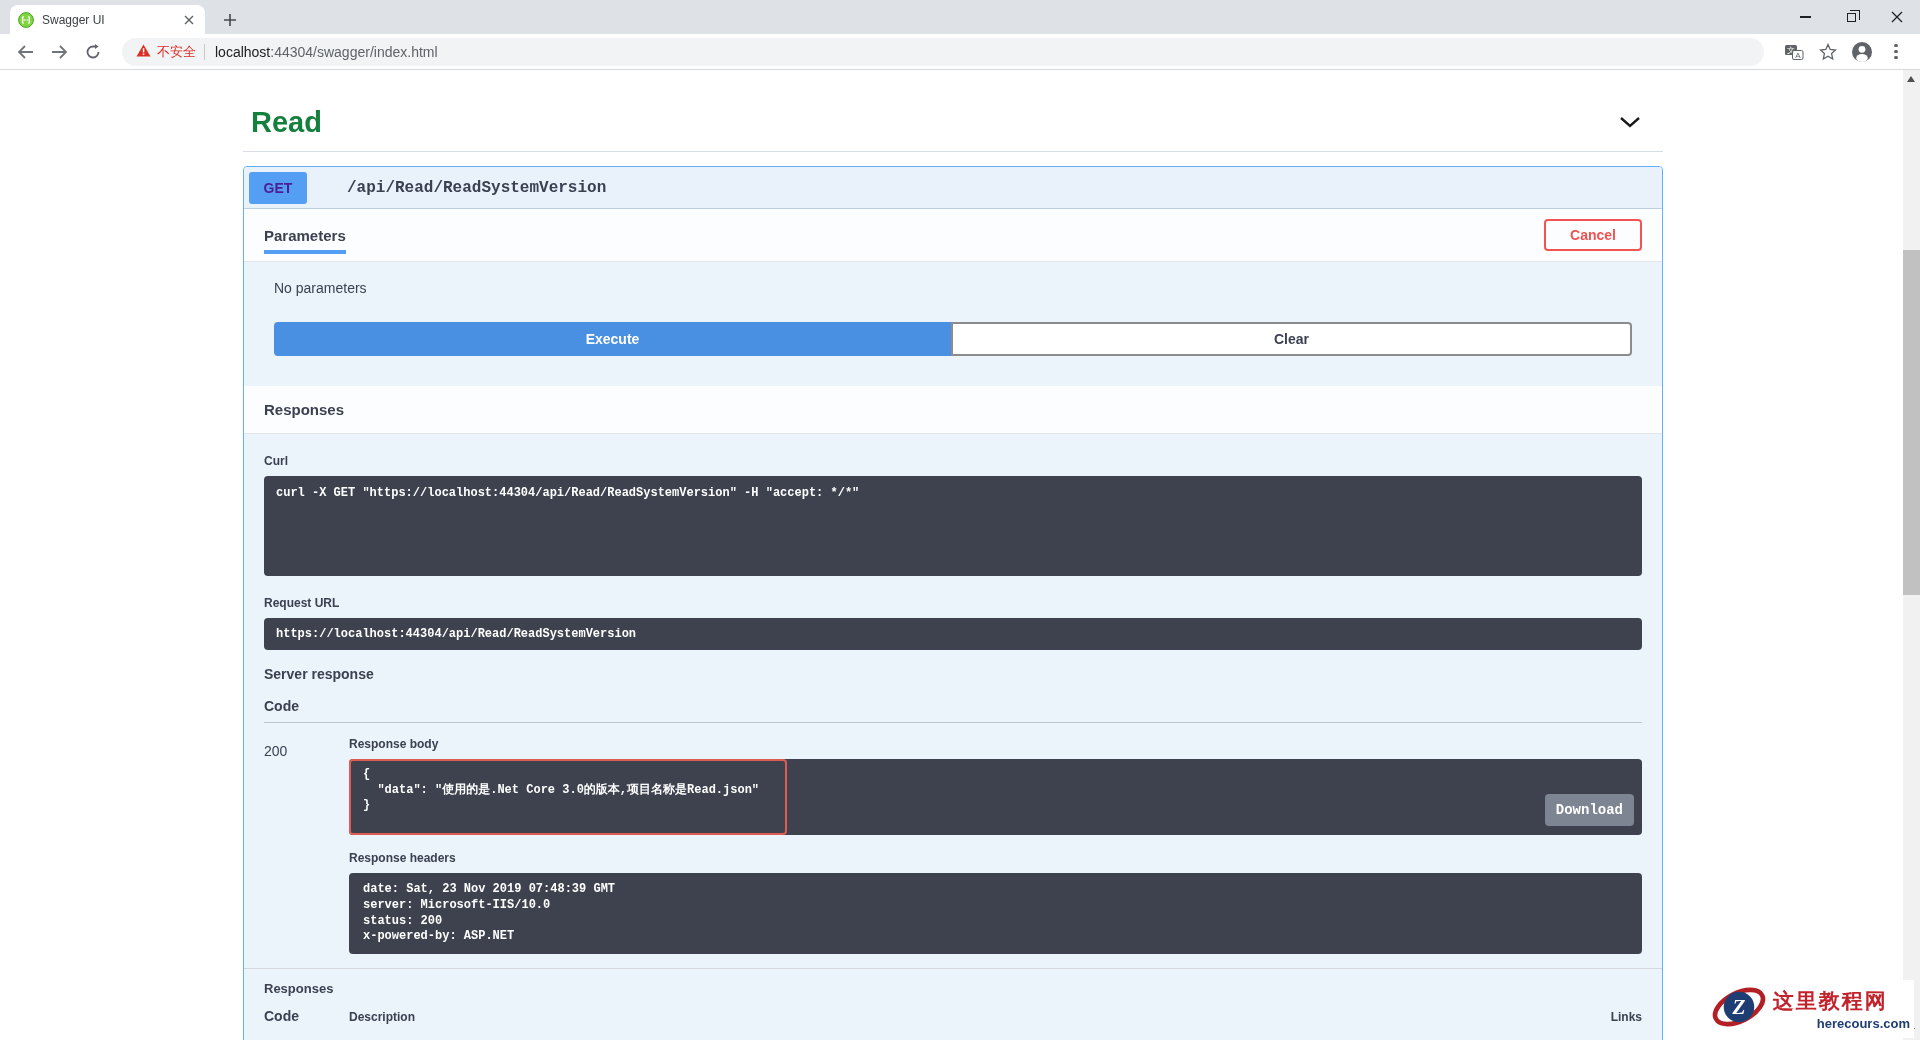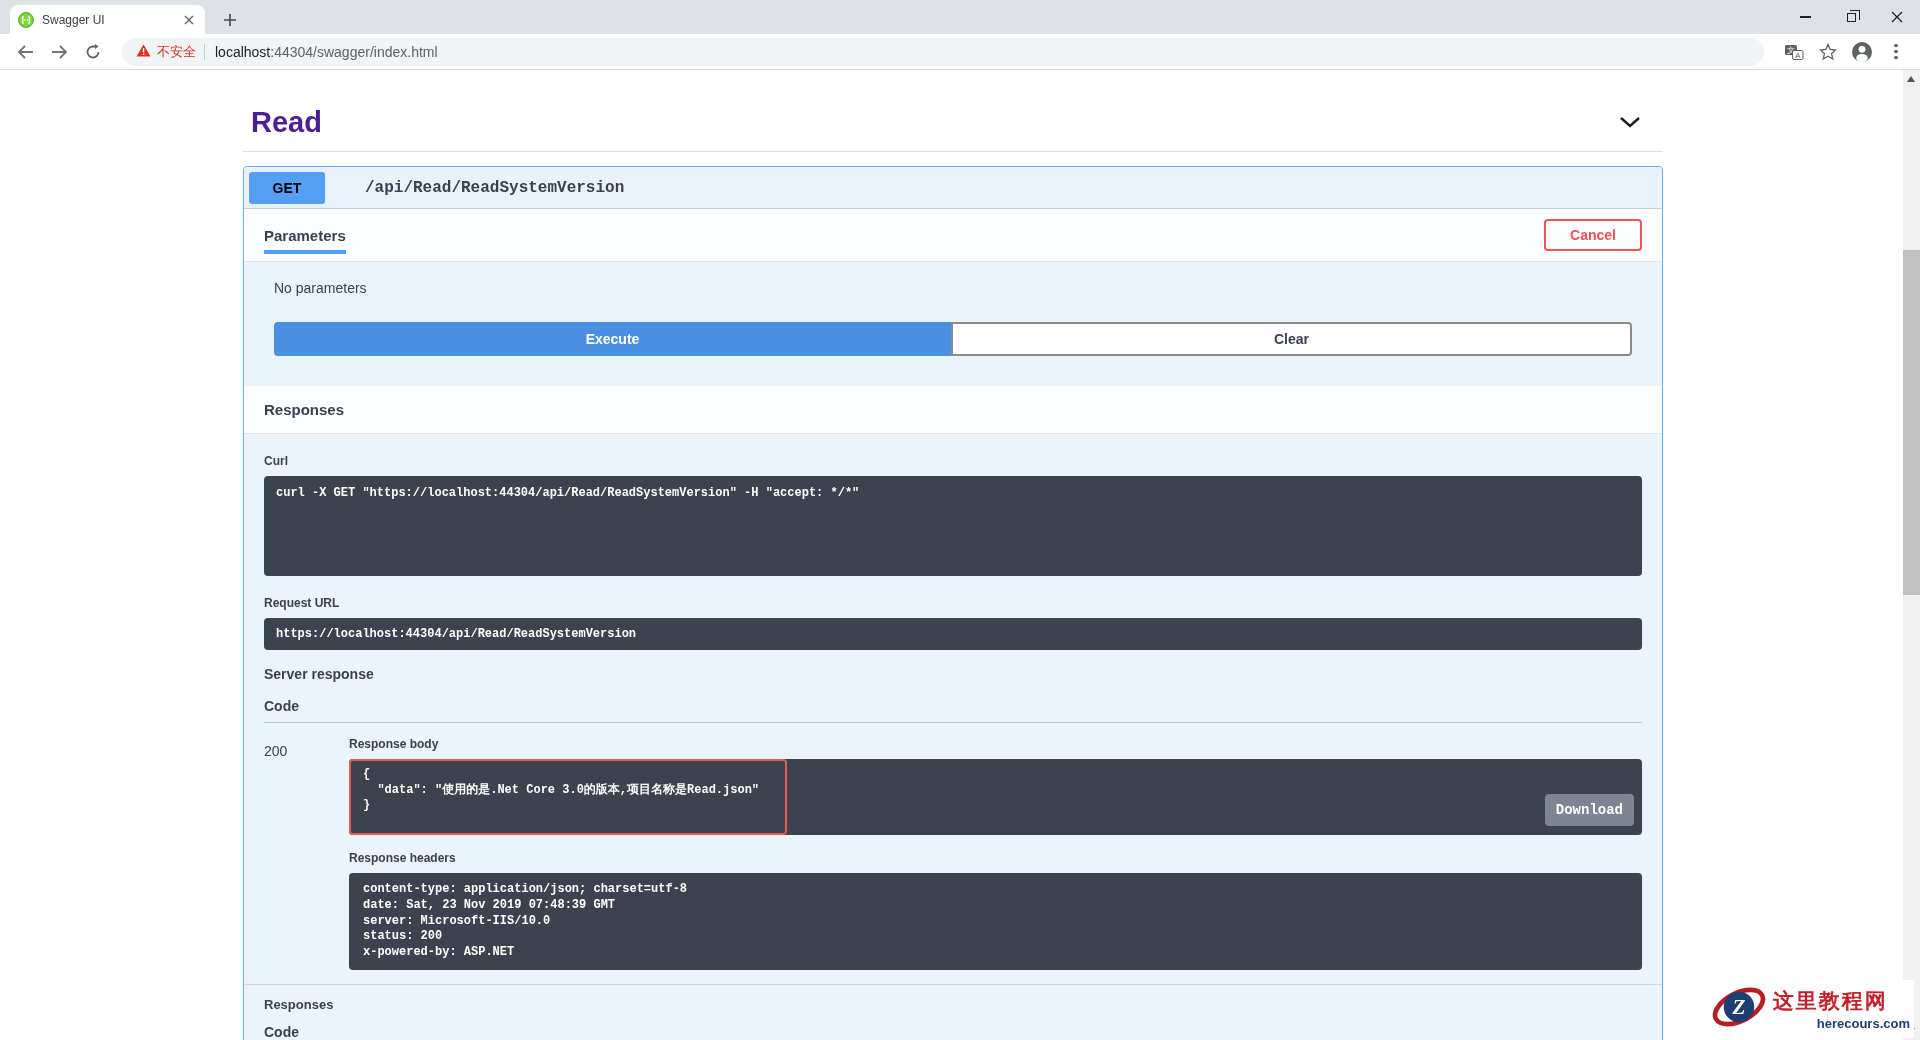--- a/index.html
+++ b/index.html
@@ -33,27 +33,27 @@
   .tool-ic { width:28px; height:28px; display:flex; align-items:center; justify-content:center; margin-left:6px; }
   .kebab { display:flex; flex-direction:column; gap:2.5px; }
   .kebab i { width:3.4px; height:3.4px; background:#5f6368; border-radius:50%; }
 
   
   .page { position:absolute; top:70px; left:0; width:1920px; height:970px; background:#fff; overflow:hidden; }
   .content { margin-left:243px; width:1420px; padding-top:36px; }
 
   .sec-head { display:flex; align-items:center; justify-content:space-between;
               padding:0 22px 12px 8px; border-bottom:1px solid #d8dde3; }
-  .sec-head h2 { font-size:29px; font-weight:bold; color:#4c1d95; }
+  .sec-head h2 { font-size:29px; font-weight:bold; color:#15803d; }
   .chev { cursor:pointer; }
 
   .opblock { margin-top:14px; border:1px solid #61affe; border-radius:4px; background:#ebf3fb; overflow:hidden; }
   .summary { display:flex; align-items:center; padding:5px; height:42px; background:#e9f2fb;
              border-bottom:1px solid rgba(89,125,170,.3); cursor:pointer; }
-  .method { width:76px; text-align:center; background:#549ff3; color:#000000; font-weight:bold;
+  .method { width:58px; text-align:center; background:#549ff3; color:#4c1d95; font-weight:bold;
             font-size:14px; padding:8px 0; border-radius:3px; }
   .path { margin-left:40px; font-family:"Liberation Mono","DejaVu Sans Mono",monospace;
           font-weight:bold; font-size:16px; color:#3b4151; }
 
   .row-head { background:#fcfdfe; display:flex; align-items:center; justify-content:space-between;
               padding:10px 20px; border-bottom:1px solid rgba(59,65,81,.12); min-height:48px; }
   .tab-lbl { font-size:15px; font-weight:bold; color:#3b4151; position:relative; padding-bottom:10px; top:5px; }
   .tab-lbl::after { content:""; position:absolute; left:0; right:0; bottom:0; height:4px; background:#549ff3; }
   .btn-cancel { background:transparent; border:2px solid #f25252; color:#f25252; font-weight:bold;
                 font-size:14px; padding:6px 24px; border-radius:4px; cursor:pointer; font-family:inherit; }
@@ -68,21 +68,21 @@
   .resp-head span { font-size:15px; font-weight:bold; color:#3b4151; }
   .resp-body { padding:20px; }
 
   .lbl { font-size:12px; font-weight:bold; color:#3b4151; margin-bottom:8px; }
   .codeblock { background:#3d424e; border-radius:4px; color:#fff;
                font-family:"Liberation Mono","DejaVu Sans Mono",monospace; font-size:12px; font-weight:bold; }
   .curl { height:100px; padding:10px 12px; margin-bottom:20px; white-space:pre-wrap; word-break:break-all; }
   .urlblock { padding:9px 12px; margin-bottom:16px; white-space:nowrap; }
   .srv-lbl { font-size:14px; font-weight:bold; color:#3b4151; margin:2px 0 16px 0; }
 
-  .thead { display:flex; border-bottom:1px solid rgba(59,65,81,.25); padding-bottom:8px;flex-direction:column; }
+  .thead { display:flex; border-bottom:1px solid rgba(59,65,81,.25); padding-bottom:8px; }
   .c-code { width:85px; font-size:14px; font-weight:bold; color:#3b4151; }
   .c-det, .c-desc { flex:1; font-size:12px; font-weight:bold; color:#3b4151; align-self:flex-end; }
   .c-links { font-size:12px; font-weight:bold; color:#3b4151; align-self:flex-end; }
   .trow { display:flex; padding-top:14px; }
   .status { font-size:14px; font-weight:normal; padding-top:6px; }
   .det-cell { flex:1; }
 
   .respbody { position:relative; height:76px; margin-bottom:16px; }
   .redbox { position:absolute; left:0; top:0; bottom:0; width:438px; border:2px solid #e05c52;
             border-radius:4px; padding:6px 12px; white-space:pre-wrap; line-height:1.3; }
@@ -264,21 +264,21 @@
             <div class="c-code status">200</div>
             <div class="det-cell">
 
               <div class="lbl">Response body</div>
               <div class="codeblock respbody">
                 <div class="redbox"><div>{</div><div>  "data": "使用的是.Net Core 3.0的版本,项目名称是Read.json"</div><div>}</div></div>
                 <button class="btn-download">Download</button>
               </div>
 
               <div class="lbl">Response headers</div>
-              <div class="codeblock respheaders"><div>content-type: application/json; charset=utf-8</div><div>date: Sat, 23 Nov 2019 07:48:39 GMT</div><div>server: Microsoft-IIS/10.0</div><div>status: 200</div><div>x-powered-by: ASP.NET</div></div>
+              <div class="codeblock respheaders"><div>date: Sat, 23 Nov 2019 07:48:39 GMT</div><div>server: Microsoft-IIS/10.0</div><div>status: 200</div><div>x-powered-by: ASP.NET</div></div>
 
             </div>
           </div>
 
           <div class="doc-sep"></div>
           <div class="lbl resp2">Responses</div>
           <div class="thead doc">
             <span class="c-code">Code</span>
             <span class="c-desc">Description</span>
             <span class="c-links">Links</span>

